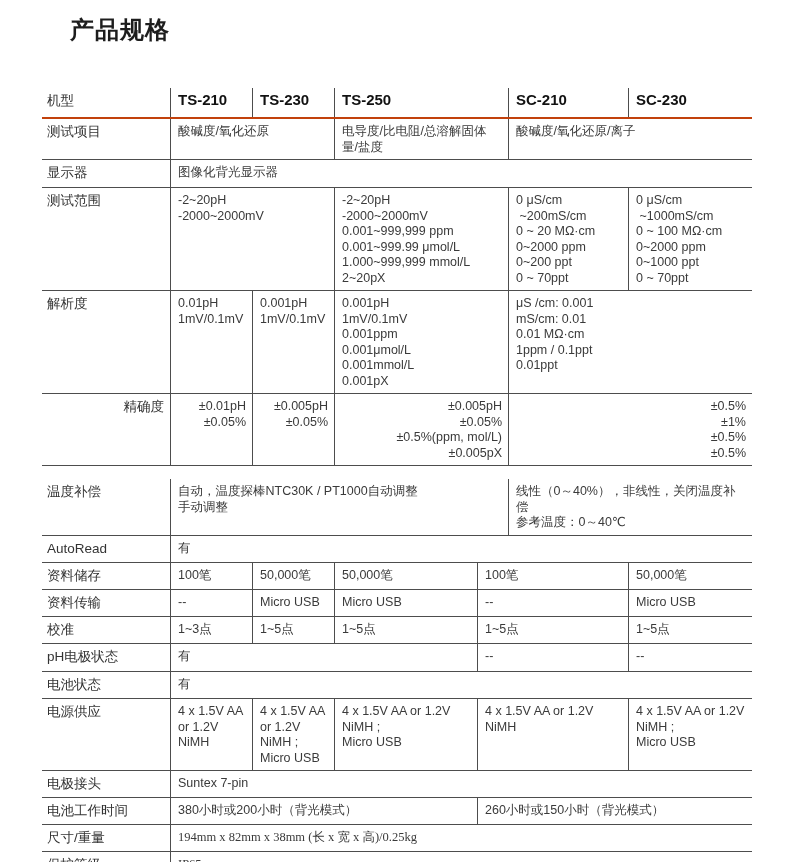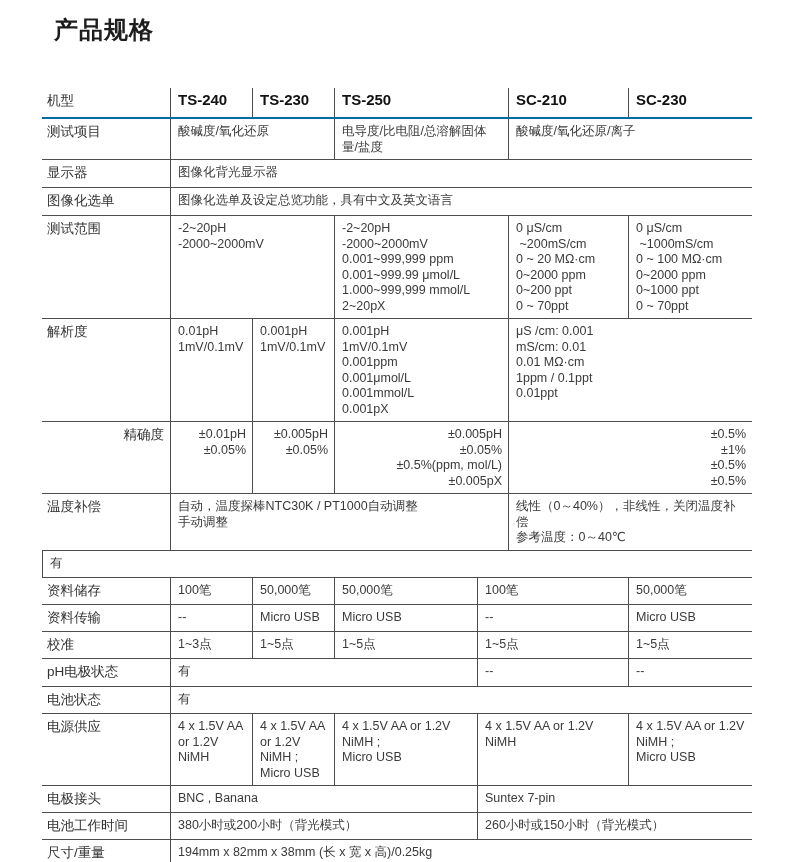--- a/index.html
+++ b/index.html
@@ -5,34 +5,34 @@
   * { box-sizing: border-box; margin: 0; padding: 0; }
   html, body { background: #ffffff; }
   body {
     width: 790px; height: 862px;
     font-family: "Liberation Sans", "DejaVu Sans", sans-serif;
     color: #3a3a3a;
     overflow: hidden;
   }
   .page { position: relative; width: 790px; height: 862px; }
   .title {
-    position: absolute; left: 54px; top: 14px;
+    position: absolute; left: 70px; top: 14px;
     font-size: 24px; font-weight: bold; color: #1d1d1d;
     letter-spacing: 1px;
   }
   .spec-table {
     position: absolute; left: 42px; top: 88px; width: 710px;
   }
   .row {
     display: grid;
     grid-template-columns: 128px 82px 82px 143px 31px 120px 124px;
     border-bottom: 1px solid #4d4d4d;
   }
   .row:last-child { border-bottom: none; }
-  .row.header-row { border-bottom: 2px solid #0369a1; }
+  .row.header-row { border-bottom: 2px solid #c2410c; }
   .cell {
     padding: 5px 6px 4px 7px;
     font-size: 12.5px;
     line-height: 15.5px;
     white-space: pre-line;
     border-left: 1px solid #4d4d4d;
     overflow: hidden;
   }
   .cell.label {
     border-left: none;
@@ -42,64 +42,60 @@
   }
   .cell.model {
     font-weight: bold;
     font-size: 15px;
     color: #111111;
     padding-top: 4px;
   }
   .s2 { grid-column: span 2; }
   .s3 { grid-column: span 3; }
   .s4 { grid-column: span 4; }
-  .s6 { grid-column: span 6; }
+  .s6 { grid-column: span 6; font-family: Liberation Serif, serif; }
   .h-hdr  { min-height: 29px; }
   .h-sm   { min-height: 27px; }
   .h-26   { min-height: 26px; }
   .h-range{ min-height: 97px; }
   .h-res  { min-height: 96px; }
   .h-acc  { min-height: 67px; text-align: right; }
-  .h-temp { min-height: 56px; }
+  .h-temp { min-height: 56px; margin-top: 13px; }
   .h-pwr  { min-height: 66px; }
   .h-last { min-height: 29px; }
 </style>
 </head>
 <body>
 
 <div class="page">
   <h1 class="title">产品规格</h1>
 
   <div class="spec-table">
 
     <div class="row header-row">
       <div class="cell label h-hdr">机型</div>
-      <div class="cell model h-hdr">TS-240</div>
+      <div class="cell model h-hdr">TS-210</div>
       <div class="cell model h-hdr">TS-230</div>
       <div class="cell model h-hdr s2">TS-250</div>
       <div class="cell model h-hdr">SC-210</div>
       <div class="cell model h-hdr">SC-230</div>
     </div>
 
     <div class="row">
       <div class="cell label h-sm">测试项目</div>
       <div class="cell h-sm s2">酸碱度/氧化还原</div>
       <div class="cell h-sm s2">电导度/比电阻/总溶解固体量/盐度</div>
       <div class="cell h-sm s2">酸碱度/氧化还原/离子</div>
     </div>
 
     <div class="row">
       <div class="cell label h-sm">显示器</div>
       <div class="cell h-sm s6">图像化背光显示器</div>
     </div>
 
-    <div class="row">
-      <div class="cell label h-sm">图像化选单</div>
-      <div class="cell h-sm s6">图像化选单及设定总览功能，具有中文及英文语言</div>
-    </div>
 
     <div class="row">
       <div class="cell label h-range">测试范围</div>
       <div class="cell h-range s2">-2~20pH
 -2000~2000mV</div>
       <div class="cell h-range s2">-2~20pH
 -2000~2000mV
 0.001~999,999 ppm
 0.001~999.99 μmol/L
 1.000~999,999 mmol/L
@@ -155,20 +151,21 @@
 
     <div class="row">
       <div class="cell label h-temp">温度补偿</div>
       <div class="cell h-temp s4">自动，温度探棒NTC30K / PT1000自动调整
 手动调整</div>
       <div class="cell h-temp s2">线性（0～40%），非线性，关闭温度补偿
 参考温度：0～40℃</div>
     </div>
 
     <div class="row">
+      <div class="cell label h-26">AutoRead</div>
       <div class="cell h-26 s6">有</div>
     </div>
 
     <div class="row">
       <div class="cell label h-26">资料储存</div>
       <div class="cell h-26">100笔</div>
       <div class="cell h-26">50,000笔</div>
       <div class="cell h-26">50,000笔</div>
       <div class="cell h-26 s2">100笔</div>
       <div class="cell h-26">50,000笔</div>
@@ -218,21 +215,20 @@
 Micro USB</div>
       <div class="cell h-pwr s2">4 x 1.5V AA or 1.2V
 NiMH</div>
       <div class="cell h-pwr">4 x 1.5V AA or 1.2V
 NiMH ;
 Micro USB</div>
     </div>
 
     <div class="row">
       <div class="cell label h-26">电极接头</div>
-      <div class="cell h-26 s3">BNC , Banana</div>
       <div class="cell h-26 s3">Suntex 7-pin</div>
     </div>
 
     <div class="row">
       <div class="cell label h-26">电池工作时间</div>
       <div class="cell h-26 s3">380小时或200小时（背光模式）</div>
       <div class="cell h-26 s3">260小时或150小时（背光模式）</div>
     </div>
 
     <div class="row">

